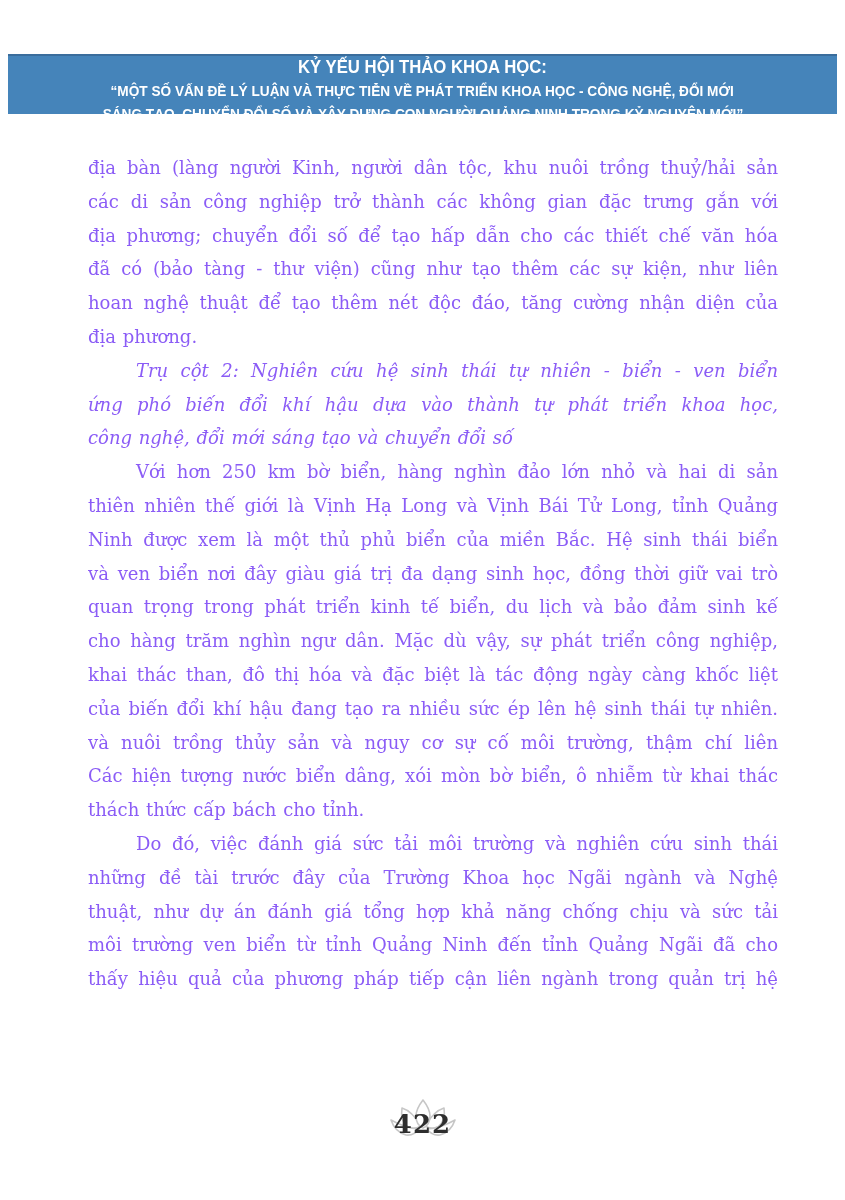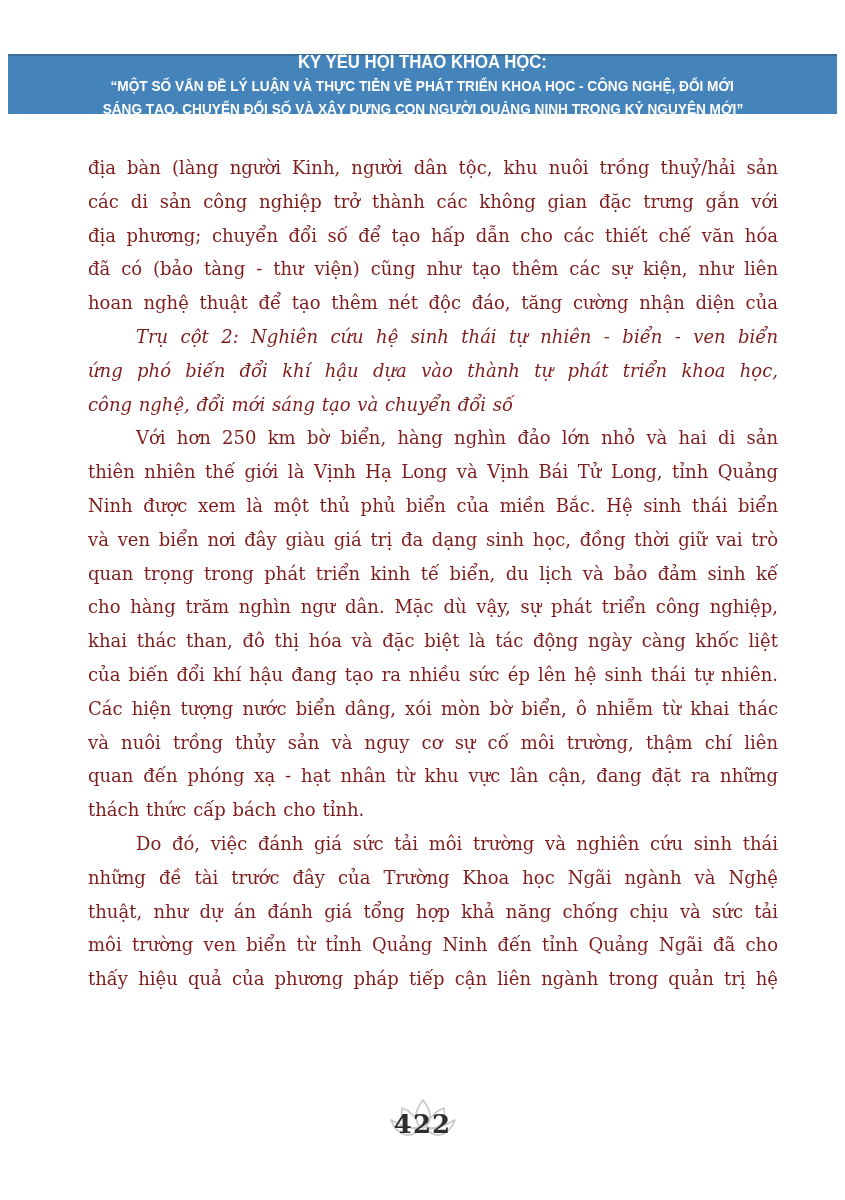--- a/index.html
+++ b/index.html
@@ -11,39 +11,39 @@
     overflow:hidden;
     font-family:"DejaVu Serif", serif;
   }
   
   .header-band{
     position:absolute;
     top:54px;left:8px;width:829px;height:60px;
     background:#4584ba;
     border-top:2px solid #3a6d9c;
     box-sizing:border-box;
-    display:flex;flex-direction:column;align-items:center;justify-content:center;
+    display:flex;flex-direction:column;align-items:center;
     gap:2px;
   }
   .hline{
     color:#ffffff;
     font-family:"Liberation Sans", sans-serif;
     font-weight:700;
     white-space:nowrap;
     transform:scaleX(0.88);
     transform-origin:center;
     letter-spacing:0px;
   }
   .hline1{font-size:19px;line-height:22px;}
   .hline2,.hline3{font-size:15.5px;line-height:21px;}
   
   .content{
     position:absolute;
     top:151px;left:88px;width:690px;
-    color:#7f1d1d;
+    color:#8b5cf6;
   }
   .para{margin:0;padding:0;}
   .line{
     font-size:18px;
     line-height:33.8px;
     height:33.8px;
     overflow:hidden;
     text-align:justify;
     text-align-last:justify;
     word-spacing:1px;
@@ -84,38 +84,38 @@
     <div class="hline hline3">SÁNG TẠO, CHUYỂN ĐỔI SỐ VÀ XÂY DỰNG CON NGƯỜI QUẢNG NINH TRONG KỶ NGUYÊN MỚI”</div>
   </div>
 
   <div class="content">
     <div class="para">
         <div class="line">địa bàn (làng người Kinh, người dân tộc, khu nuôi trồng thuỷ/hải sản</div>
         <div class="line">các di sản công nghiệp trở thành các không gian đặc trưng gắn với</div>
         <div class="line">địa phương; chuyển đổi số để tạo hấp dẫn cho các thiết chế văn hóa</div>
         <div class="line">đã có (bảo tàng - thư viện) cũng như tạo thêm các sự kiện, như liên</div>
         <div class="line">hoan nghệ thuật để tạo thêm nét độc đáo, tăng cường nhận diện của</div>
+        <div class="line last">địa phương.</div>
       </div>
     <div class="para heading">
         <div class="line indent">Trụ cột 2: Nghiên cứu hệ sinh thái tự nhiên - biển - ven biển</div>
         <div class="line">ứng phó biến đổi khí hậu dựa vào thành tự phát triển khoa học,</div>
         <div class="line last">công nghệ, đổi mới sáng tạo và chuyển đổi số</div>
       </div>
     <div class="para">
         <div class="line indent">Với hơn 250 km bờ biển, hàng nghìn đảo lớn nhỏ và hai di sản</div>
         <div class="line">thiên nhiên thế giới là Vịnh Hạ Long và Vịnh Bái Tử Long, tỉnh Quảng</div>
         <div class="line">Ninh được xem là một thủ phủ biển của miền Bắc. Hệ sinh thái biển</div>
         <div class="line">và ven biển nơi đây giàu giá trị đa dạng sinh học, đồng thời giữ vai trò</div>
         <div class="line">quan trọng trong phát triển kinh tế biển, du lịch và bảo đảm sinh kế</div>
         <div class="line">cho hàng trăm nghìn ngư dân. Mặc dù vậy, sự phát triển công nghiệp,</div>
         <div class="line">khai thác than, đô thị hóa và đặc biệt là tác động ngày càng khốc liệt</div>
         <div class="line">của biến đổi khí hậu đang tạo ra nhiều sức ép lên hệ sinh thái tự nhiên.</div>
+        <div class="line">và nuôi trồng thủy sản và nguy cơ sự cố môi trường, thậm chí liên</div>
         <div class="line">Các hiện tượng nước biển dâng, xói mòn bờ biển, ô nhiễm từ khai thác</div>
-        <div class="line">và nuôi trồng thủy sản và nguy cơ sự cố môi trường, thậm chí liên</div>
-        <div class="line">quan đến phóng xạ - hạt nhân từ khu vực lân cận, đang đặt ra những</div>
         <div class="line last">thách thức cấp bách cho tỉnh.</div>
       </div>
     <div class="para">
         <div class="line indent">Do đó, việc đánh giá sức tải môi trường và nghiên cứu sinh thái</div>
         <div class="line">những đề tài trước đây của Trường Khoa học Ngãi ngành và Nghệ</div>
         <div class="line">thuật, như dự án đánh giá tổng hợp khả năng chống chịu và sức tải</div>
         <div class="line">môi trường ven biển từ tỉnh Quảng Ninh đến tỉnh Quảng Ngãi đã cho</div>
         <div class="line">thấy hiệu quả của phương pháp tiếp cận liên ngành trong quản trị hệ</div>
       </div>
   </div>

